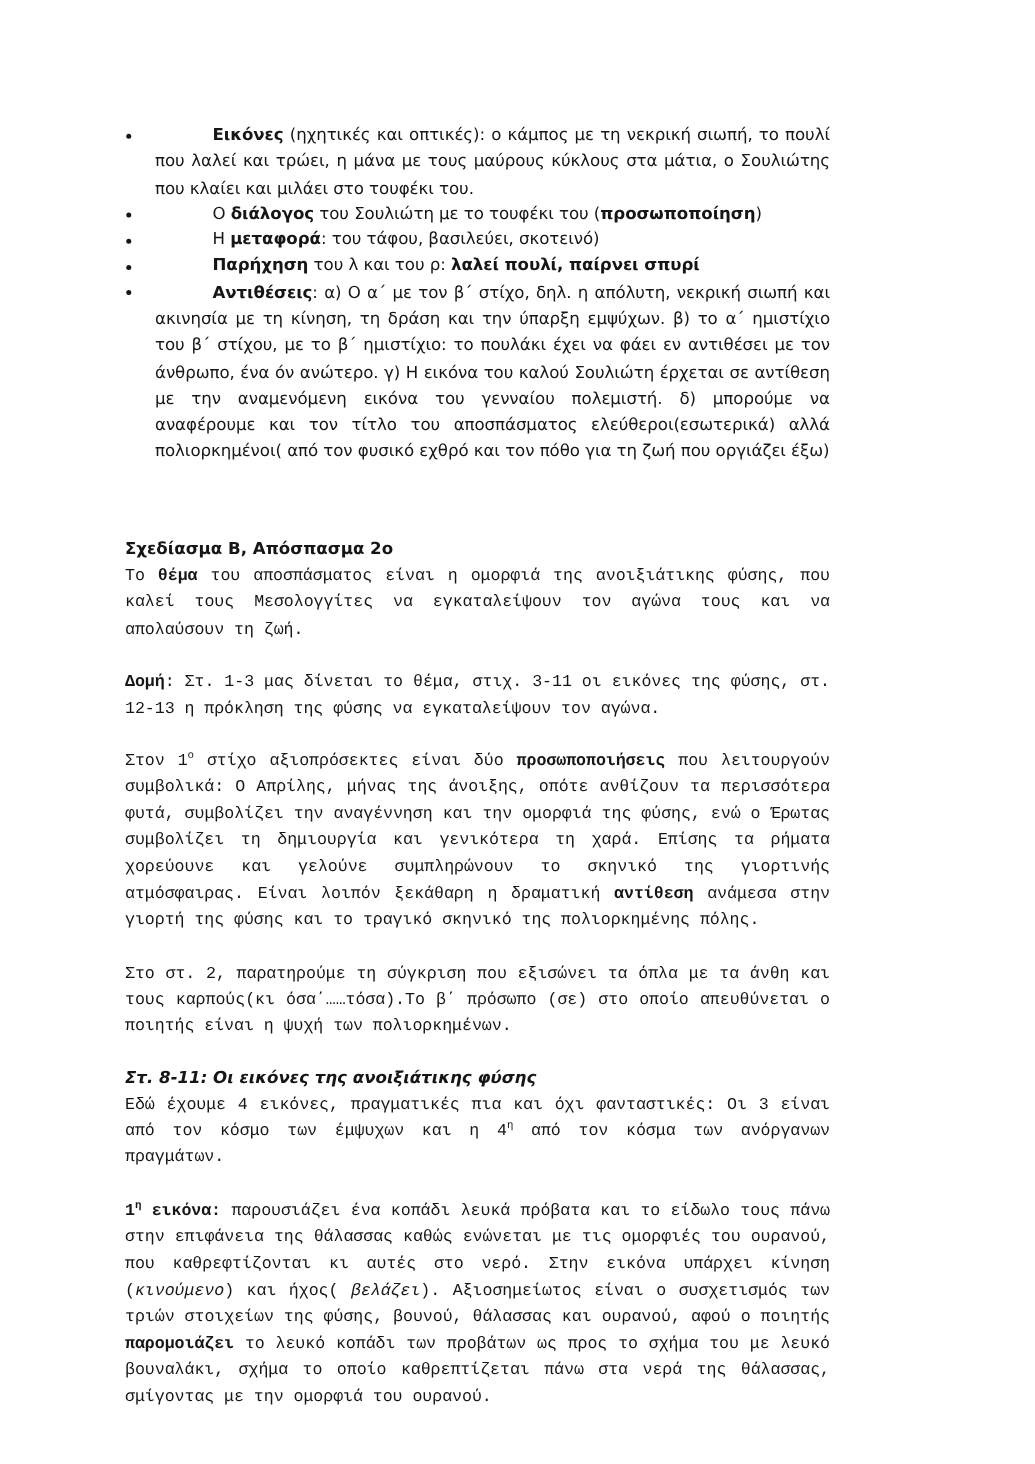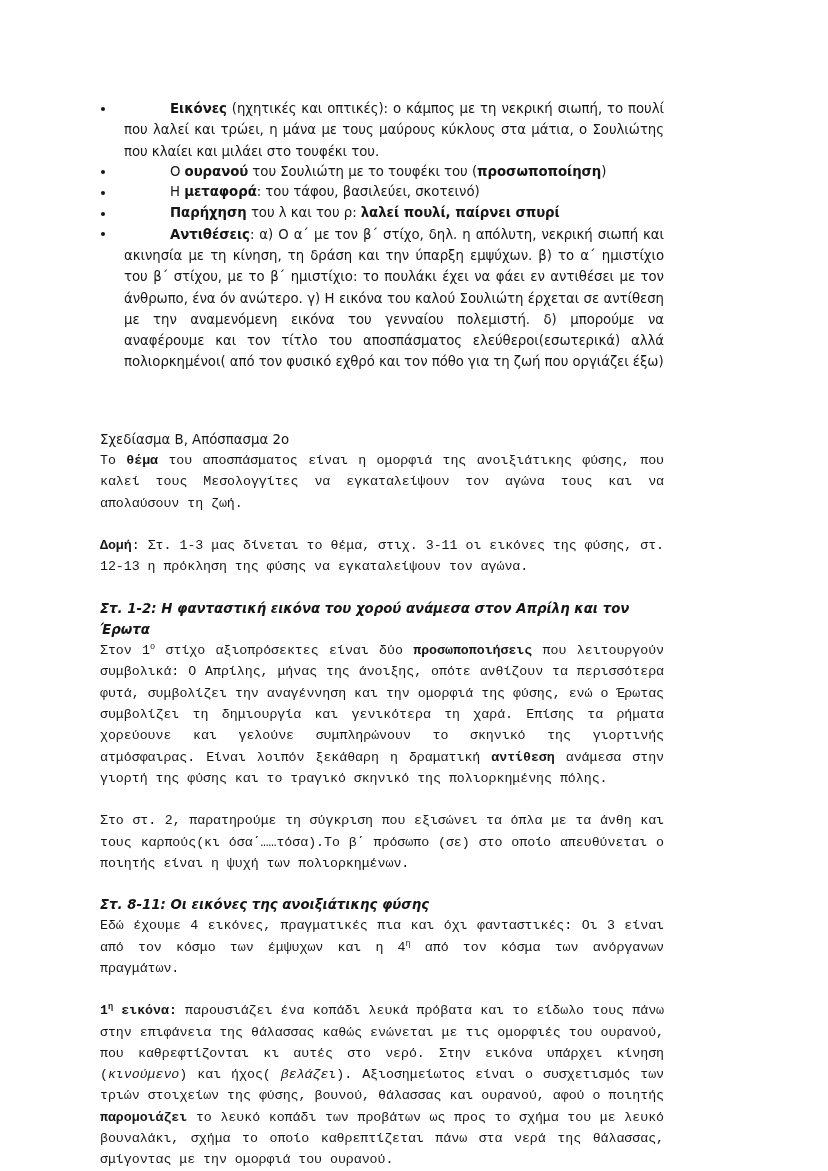--- a/index.html
+++ b/index.html
@@ -64,21 +64,21 @@
   .para {
     font-size: 13.3px;
     line-height: 21.3px;
     text-align: justify;
     text-justify: inter-word;
     margin: 0;
     letter-spacing: -0.05px;
     font-family: Liberation Mono, monospace;
   }
   .head-bold {
-    font-weight: normal;
+    font-weight: bold;
     font-size: 13.3px;
     line-height: 21.3px;
     margin: 0;
     text-align: left;
   }
   .head-ital {
     font-weight: bold;
     font-style: italic;
     font-size: 13.3px;
     line-height: 21.3px;
@@ -108,21 +108,21 @@
 
   <ul class="bullet-list">
 
     <li class="bullet-item">
       <span class="tab"></span><b>Εικόνες</b><span>
         <span> (ηχητικές και οπτικές): ο κάμπος με τη νεκρική σιωπή, το πουλί που λαλεί και τρώει, η μάνα με τους μαύρους κύκλους  στα μάτια, ο Σουλιώτης που κλαίει και μιλάει στο τουφέκι του.</span>
       </span>
     </li>
 
     <li class="bullet-item tight">
-      <span class="tab"></span><span>Ο <b>ουρανού</b></span><span> του Σουλιώτη με το τουφέκι του (<b>προσωποποίηση</b>)</span>
+      <span class="tab"></span><span>Ο <b>διάλογος</b></span><span> του Σουλιώτη με το τουφέκι του (<b>προσωποποίηση</b>)</span>
     </li>
 
     <li class="bullet-item tight">
       <span class="tab"></span><span>Η <b>μεταφορά</b></span><span>: του τάφου, βασιλεύει, σκοτεινό)</span>
     </li>
 
     <li class="bullet-item tight">
       <span class="tab"></span><b>Παρήχηση</b><span> του λ και του ρ: <b>λαλεί πουλί, παίρνει σπυρί</b></span>
     </li>
 
@@ -141,21 +141,20 @@
     <p class="para"><span>Το </span><b>θέμα</b><span> του αποσπάσματος είναι η ομορφιά της ανοιξιάτικης φύσης, που καλεί τους Μεσολογγίτες να εγκαταλείψουν τον αγώνα τους και να απολαύσουν τη ζωή.</span></p>
 
     <div class="gap-lg"></div>
 
     <p class="para"><b>Δομή</b><span>: Στ. 1-3 μας δίνεται το θέμα, στιχ. 3-11 οι εικόνες της φύσης, στ. 12-13 η πρόκληση της φύσης να εγκαταλείψουν τον αγώνα.</span></p>
   </div>
 
   <div class="gap-md"></div>
 
   <div class="sec-block">
-    <p class="head-ital">Στ. 1-2: Η φανταστική εικόνα του χορού ανάμεσα στον Απρίλη και τον Έρωτα</p>
     <p class="para"><span>Στον 1</span><sup class="sup">ο</sup><span> στίχο αξιοπρόσεκτες είναι δύο </span><b>προσωποποιήσεις</b><span> που λειτουργούν συμβολικά: Ο Απρίλης, μήνας της άνοιξης, οπότε ανθίζουν τα περισσότερα φυτά, συμβολίζει την αναγέννηση και την ομορφιά της φύσης, ενώ ο Έρωτας συμβολίζει τη δημιουργία και γενικότερα τη χαρά. Επίσης τα ρήματα χορεύουνε και γελούνε συμπληρώνουν το σκηνικό της γιορτινής ατμόσφαιρας. Είναι λοιπόν ξεκάθαρη η δραματική </span><b>αντίθεση</b><span> ανάμεσα στην γιορτή της φύσης και το τραγικό σκηνικό της πολιορκημένης πόλης.</span></p>
 
     <div class="gap-lg"></div>
 
     <p class="para">Στο στ. 2, παρατηρούμε τη σύγκριση που εξισώνει τα όπλα με τα άνθη και τους καρπούς(κι όσα΄……τόσα).Το β΄ πρόσωπο (σε) στο οποίο απευθύνεται ο ποιητής είναι η ψυχή των πολιορκημένων.</p>
   </div>
 
   <div class="gap-md"></div>
 
   <div class="sec-block">

